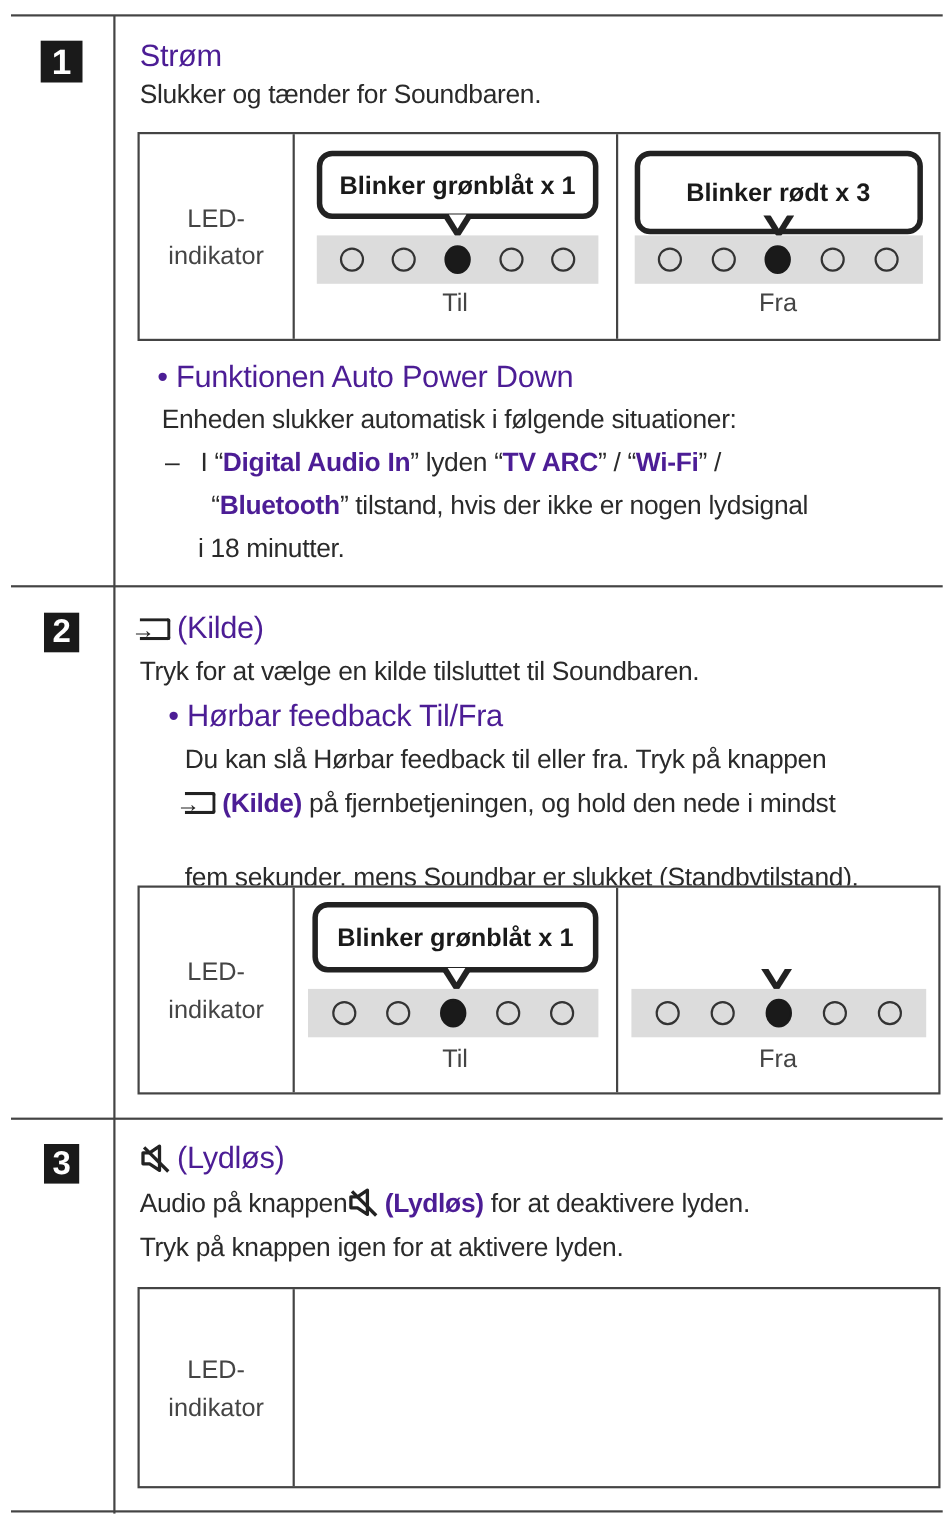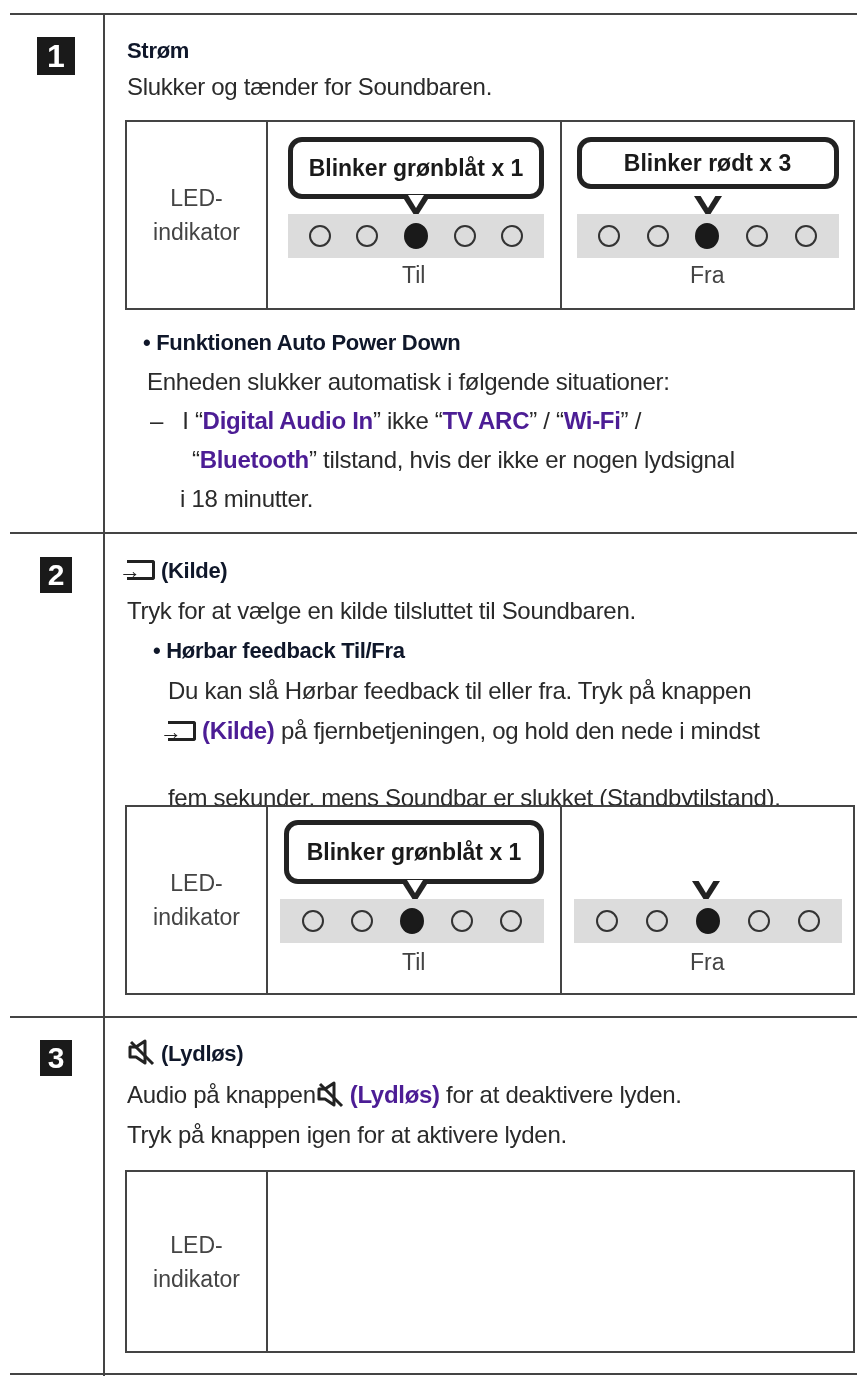--- a/index.html
+++ b/index.html
@@ -3,21 +3,21 @@
 <meta charset="utf-8">
 <style>
   * { box-sizing: border-box; margin: 0; padding: 0; }
   html, body { width: 865px; height: 1379px; background: #ffffff; overflow: hidden; }
   body { position: relative; font-family: "Liberation Sans", "DejaVu Sans", sans-serif; color: #222; }
   .hline { position: absolute; left: 10px; right: 8px; height: 2px; background: #444; }
   .vline { position: absolute; left: 103px; width: 2px; background: #444; top: 14px; height: 1362px; }
   .badge { position: absolute; left: 37px; width: 38px; height: 38px; background: #1a1a1a; color: #fff;
            font-family: "Liberation Sans", sans-serif; font-weight: bold; font-size: 32px; line-height: 38px; text-align: center; }
   .text { position: absolute; left: 127px; font-size: 24px; line-height: 34px; color: #2a2a2a; white-space: nowrap; letter-spacing: -0.3px; }
-  .title { font-weight: bold; font-size: 22px; color: #0f172a; }
+  .title { font-weight: normal; font-size: 28px; color: #4c1d95; }
   .b { font-weight: bold; color: #4c1d95; }
   .led-table { position: absolute; left: 125px; width: 730px; border: 2px solid #444; display: flex; background: #fff; }
   .led-label { width: 141px; border-right: 2px solid #444; display: flex; align-items: center; justify-content: center;
                text-align: center; font-size: 23px; line-height: 34px; color: #444; }
   .led-cell { flex: 1; position: relative; }
   .led-cell + .led-cell { border-left: 2px solid #444; }
   .bubble { position: absolute; border: 5px solid #222; border-radius: 14px; background: #fff; text-align: center;
             font-weight: bold; font-size: 23px; color: #1a1a1a; display: flex; align-items: center; justify-content: center; line-height: 32px; }
   .tail { position: absolute; width: 0; height: 0; }
   .tail-outer { border-left: 14px solid transparent; border-right: 14px solid transparent; border-top: 22px solid #222; }
@@ -57,42 +57,42 @@
     <div class="strip" style="left:20px; top:92px; width:256px;">
       <div class="dot"></div>
       <div class="dot"></div>
       <div class="dot on"></div>
       <div class="dot"></div>
       <div class="dot"></div>
     </div>
     <div class="state" style="top:140px;">Til</div>
   </div>
   <div class="led-cell">
-    <div class="bubble" style="left:15px; top:15px; width:262px; height:52px;">
+    <div class="bubble" style="left:15px; top:15px; width:262px; height:76px;">
         <span>Blinker rødt x 3</span>
       </div>
     <div class="tail tail-outer" style="left:132px; top:74px;"></div>
     <div class="tail tail-inner" style="left:138px; top:73px;"></div>
     <div class="strip" style="left:15px; top:92px; width:262px;">
       <div class="dot"></div>
       <div class="dot"></div>
       <div class="dot on"></div>
       <div class="dot"></div>
       <div class="dot"></div>
     </div>
     <div class="state" style="top:140px;">Fra</div>
   </div>
 </div>
 
 <div class="text title" style="top:326px; left:143px;">
   <span>•</span> <span>Funktionen Auto Power Down</span>
 </div>
 <div class="text" style="top:365px; left:147px;">Enheden slukker automatisk i følgende situationer:</div>
 <div class="text" style="top:404px; left:150px;">
-  <span>–</span>&nbsp;&nbsp;&nbsp;<span>I “</span><span class="b">Digital Audio In</span><span>” ikke “</span><span class="b">TV ARC</span><span>” / “</span><span class="b">Wi-Fi</span><span>” /</span>
+  <span>–</span>&nbsp;&nbsp;&nbsp;<span>I “</span><span class="b">Digital Audio In</span><span>” lyden “</span><span class="b">TV ARC</span><span>” / “</span><span class="b">Wi-Fi</span><span>” /</span>
 </div>
 <div class="text" style="top:443px; left:192px;">
   <span>“</span><span class="b">Bluetooth</span><span>” tilstand, hvis der ikke er nogen lydsignal</span>
 </div>
 <div class="text" style="top:482px; left:180px;">i 18 minutter.</div>
 
 <div class="badge" style="top:557px; width:32px; height:36px; line-height:36px; left:40px; font-size:30px;">2</div>
 <div class="text title" style="top:554px;">
   <span class="src-icon"></span><span>(Kilde)</span>
 </div>

